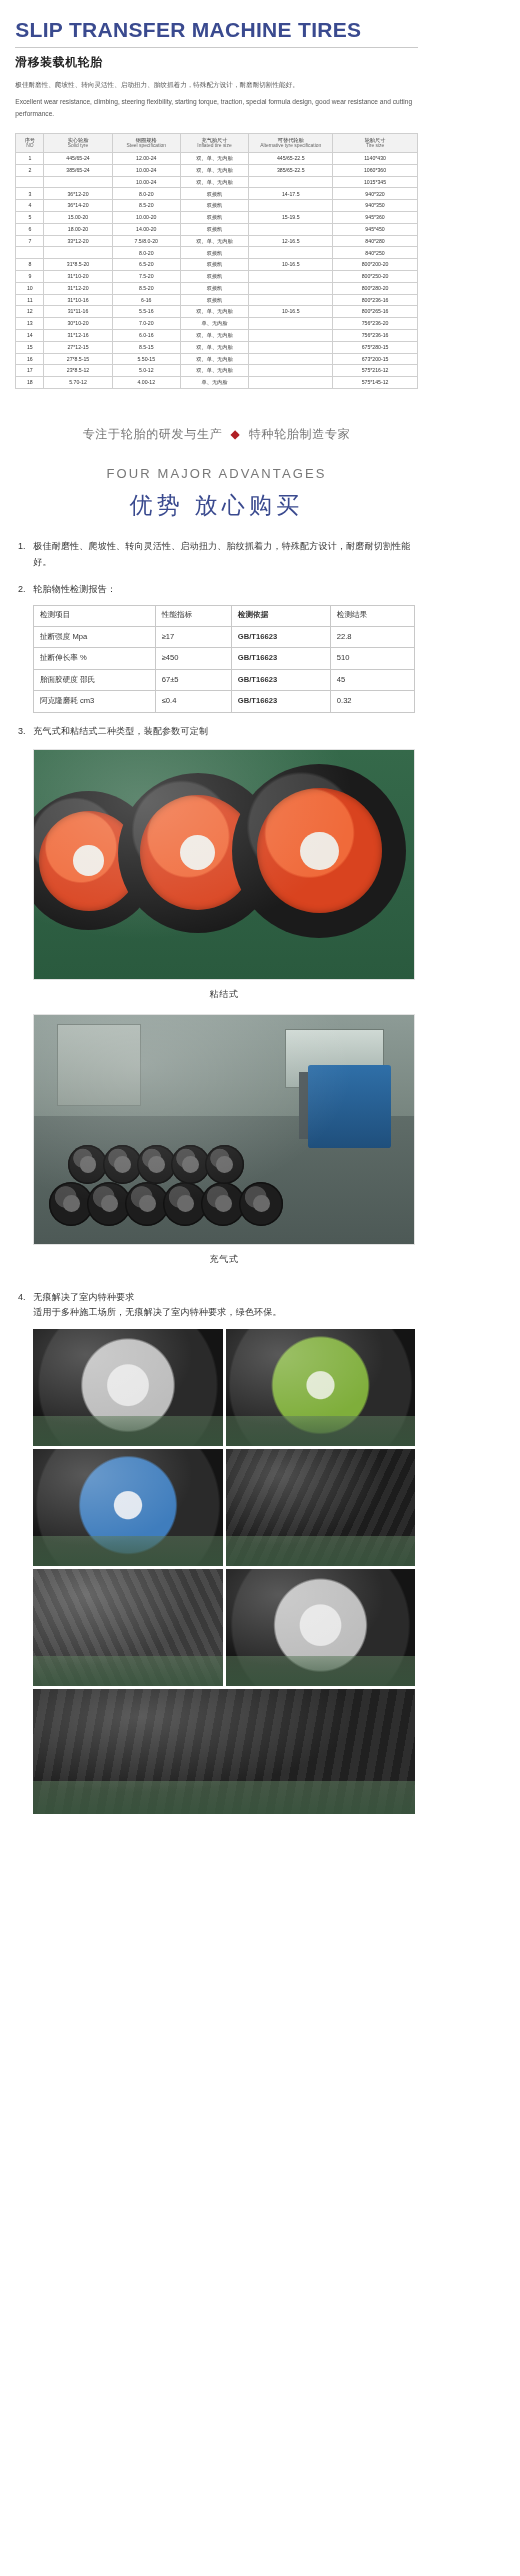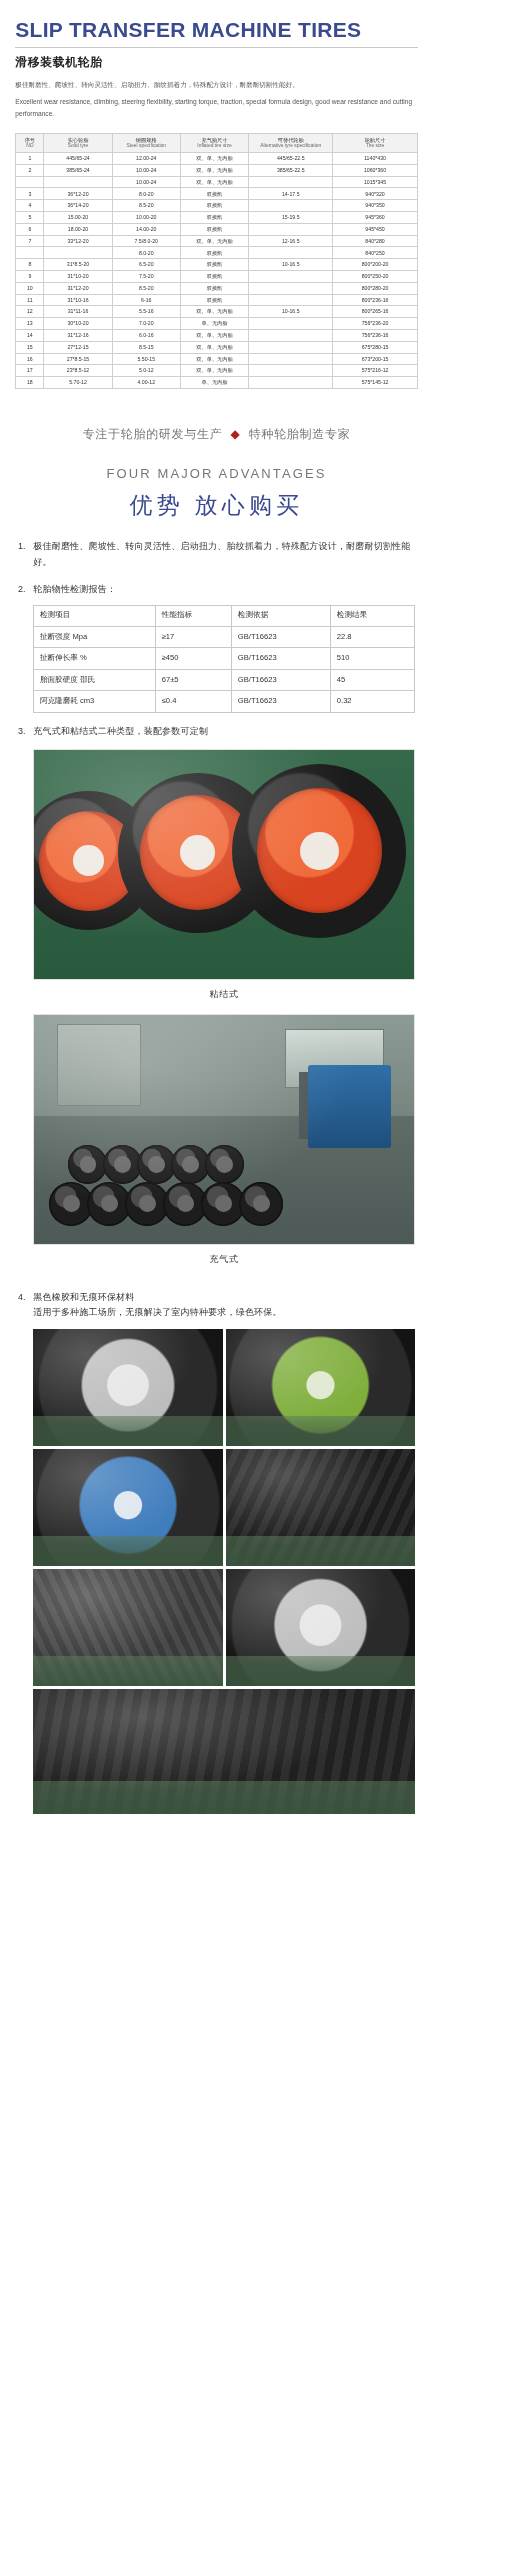--- a/index.html
+++ b/index.html
@@ -158,21 +158,21 @@
   }
   table.report th, table.report td {
     border: 0.7px solid #c8c8c8;
     padding: 4.9px 5.6px;
     text-align: left;
     line-height: 1.4;
   }
   table.report th { font-weight: normal; }
   table.report .c-item { width: 32%; }
   table.report .c-index { width: 20%; }
-  table.report .c-basis { width: 26%; }
+  table.report .c-basis { width: 26%; font-weight: bold; }
   table.report .c-result { width: 22%; }
 
   
   .photo-block { margin-top: 9.7px; }
   .photo {
     width: 100%;
     position: relative;
     overflow: hidden;
     border: 0.7px solid #e2e2e2;
   }
@@ -603,21 +603,21 @@
             </div>
           </div>
           <div class="caption">充气式</div>
         </div>
       </div>
     </div>
 
     <div class="item">
       <div class="item-num">4.</div>
       <div class="item-body">
-        <div class="item-text">黑色橡胶和无痕环保材料</div>
+        <div class="item-text">无痕解决了室内特种要求</div>
         <div class="item-text">适用于多种施工场所，无痕解决了室内特种要求，绿色环保。</div>
 
         <div class="photo-grid">
           <div class="cell c-rim-silver">
             <div class="cell-floor"></div>
             <div class="cell-shine"></div>
           </div>
           <div class="cell c-rim-green">
             <div class="cell-floor"></div>
             <div class="cell-shine"></div>

